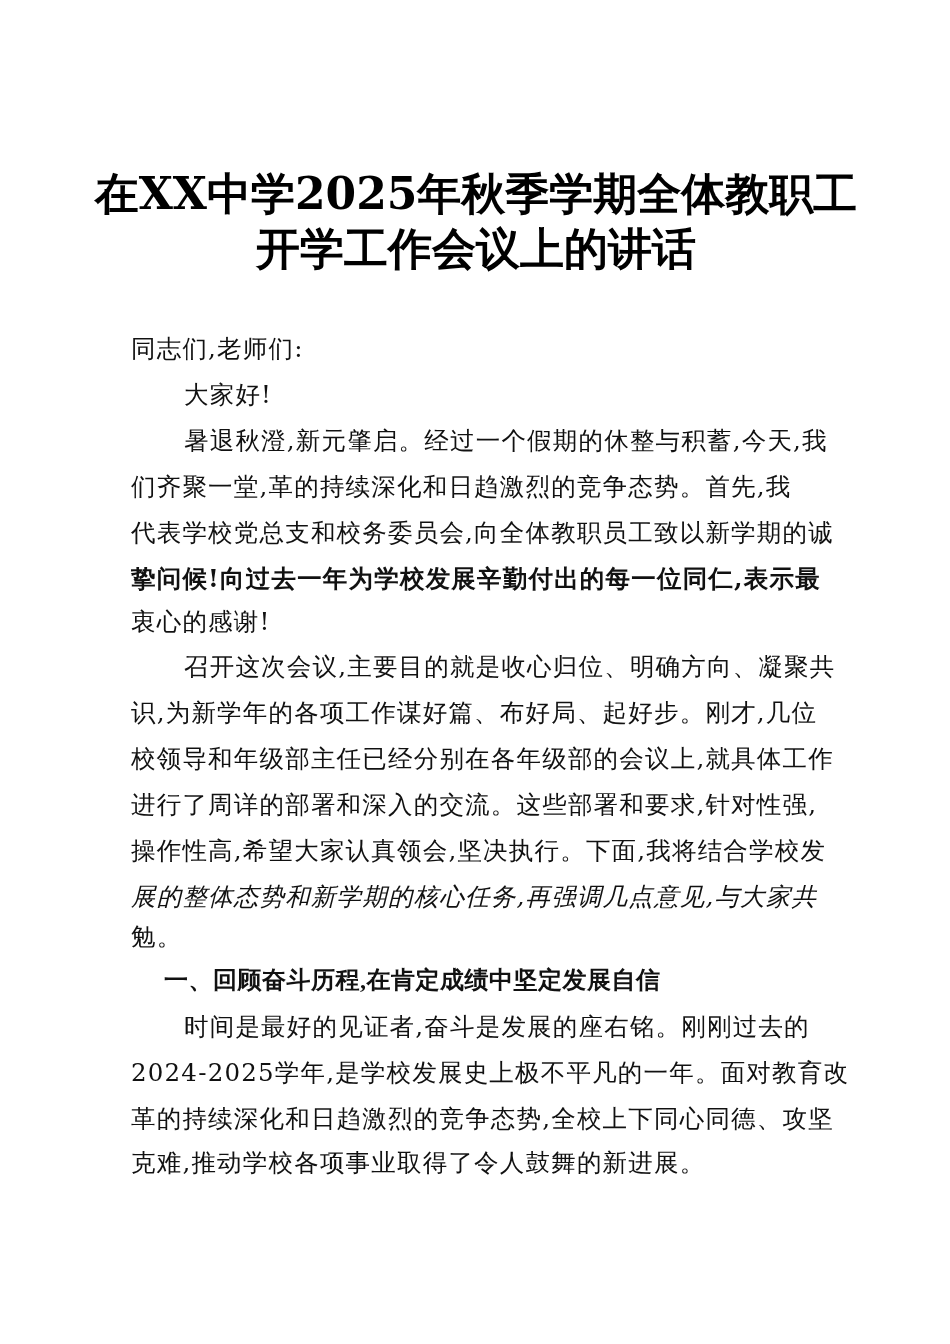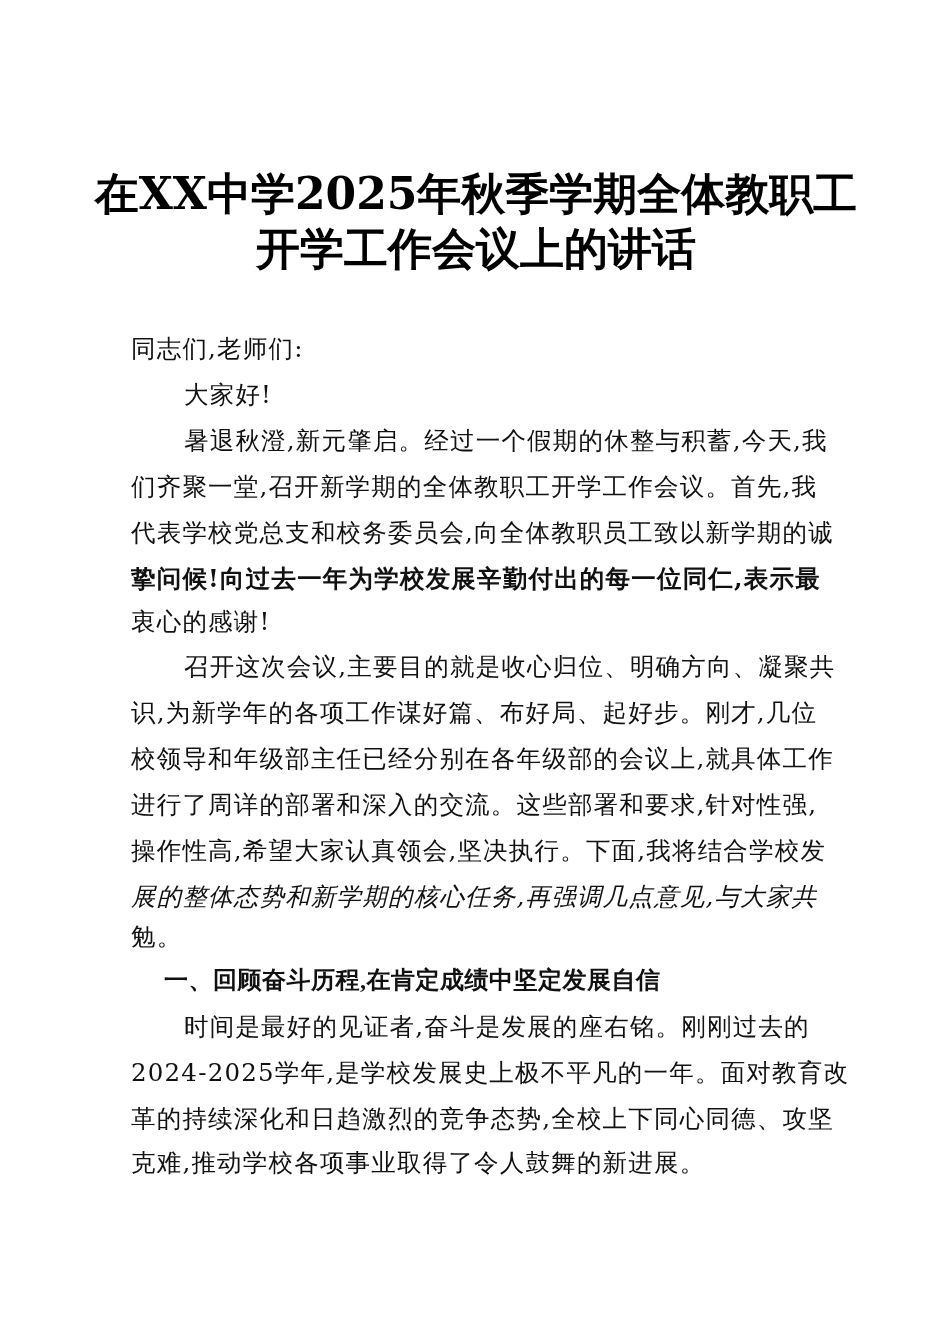--- a/index.html
+++ b/index.html
@@ -26,21 +26,21 @@
 <body>
 
 <div class="page">
   <div class="title-line" style="top:165px;">在XX中学2025年秋季学期全体教职工</div>
   <div class="title-line" style="top:220px;">开学工作会议上的讲话</div>
 
   <div class="line" style="top:332px;">同志们,老师们:</div>
   <div class="line indent" style="top:378px;">大家好!</div>
 
   <div class="line indent" style="top:424px;">暑退秋澄,新元肇启。经过一个假期的休整与积蓄,今天,我</div>
-  <div class="line" style="top:470px;">们齐聚一堂,召开新学期的全体教职工开学工作会议。首先,我</div>
+  <div class="line" style="top:470px;">们齐聚一堂,革的持续深化和日趋激烈的竞争态势。首先,我</div>
   <div class="line" style="top:516px;">代表学校党总支和校务委员会,向全体教职员工致以新学期的诚</div>
   <div class="line" style="top:562px;font-weight:bold;">挚问候!向过去一年为学校发展辛勤付出的每一位同仁,表示最</div>
   <div class="line" style="top:605px;">衷心的感谢!</div>
 
   <div class="line indent" style="top:650px;">召开这次会议,主要目的就是收心归位、明确方向、凝聚共</div>
   <div class="line" style="top:696px;">识,为新学年的各项工作谋好篇、布好局、起好步。刚才,几位</div>
   <div class="line" style="top:742px;">校领导和年级部主任已经分别在各年级部的会议上,就具体工作</div>
   <div class="line" style="top:788px;">进行了周详的部署和深入的交流。这些部署和要求,针对性强,</div>
   <div class="line" style="top:834px;">操作性高,希望大家认真领会,坚决执行。下面,我将结合学校发</div>
   <div class="line" style="top:880px;font-style:italic;">展的整体态势和新学期的核心任务,再强调几点意见,与大家共</div>

